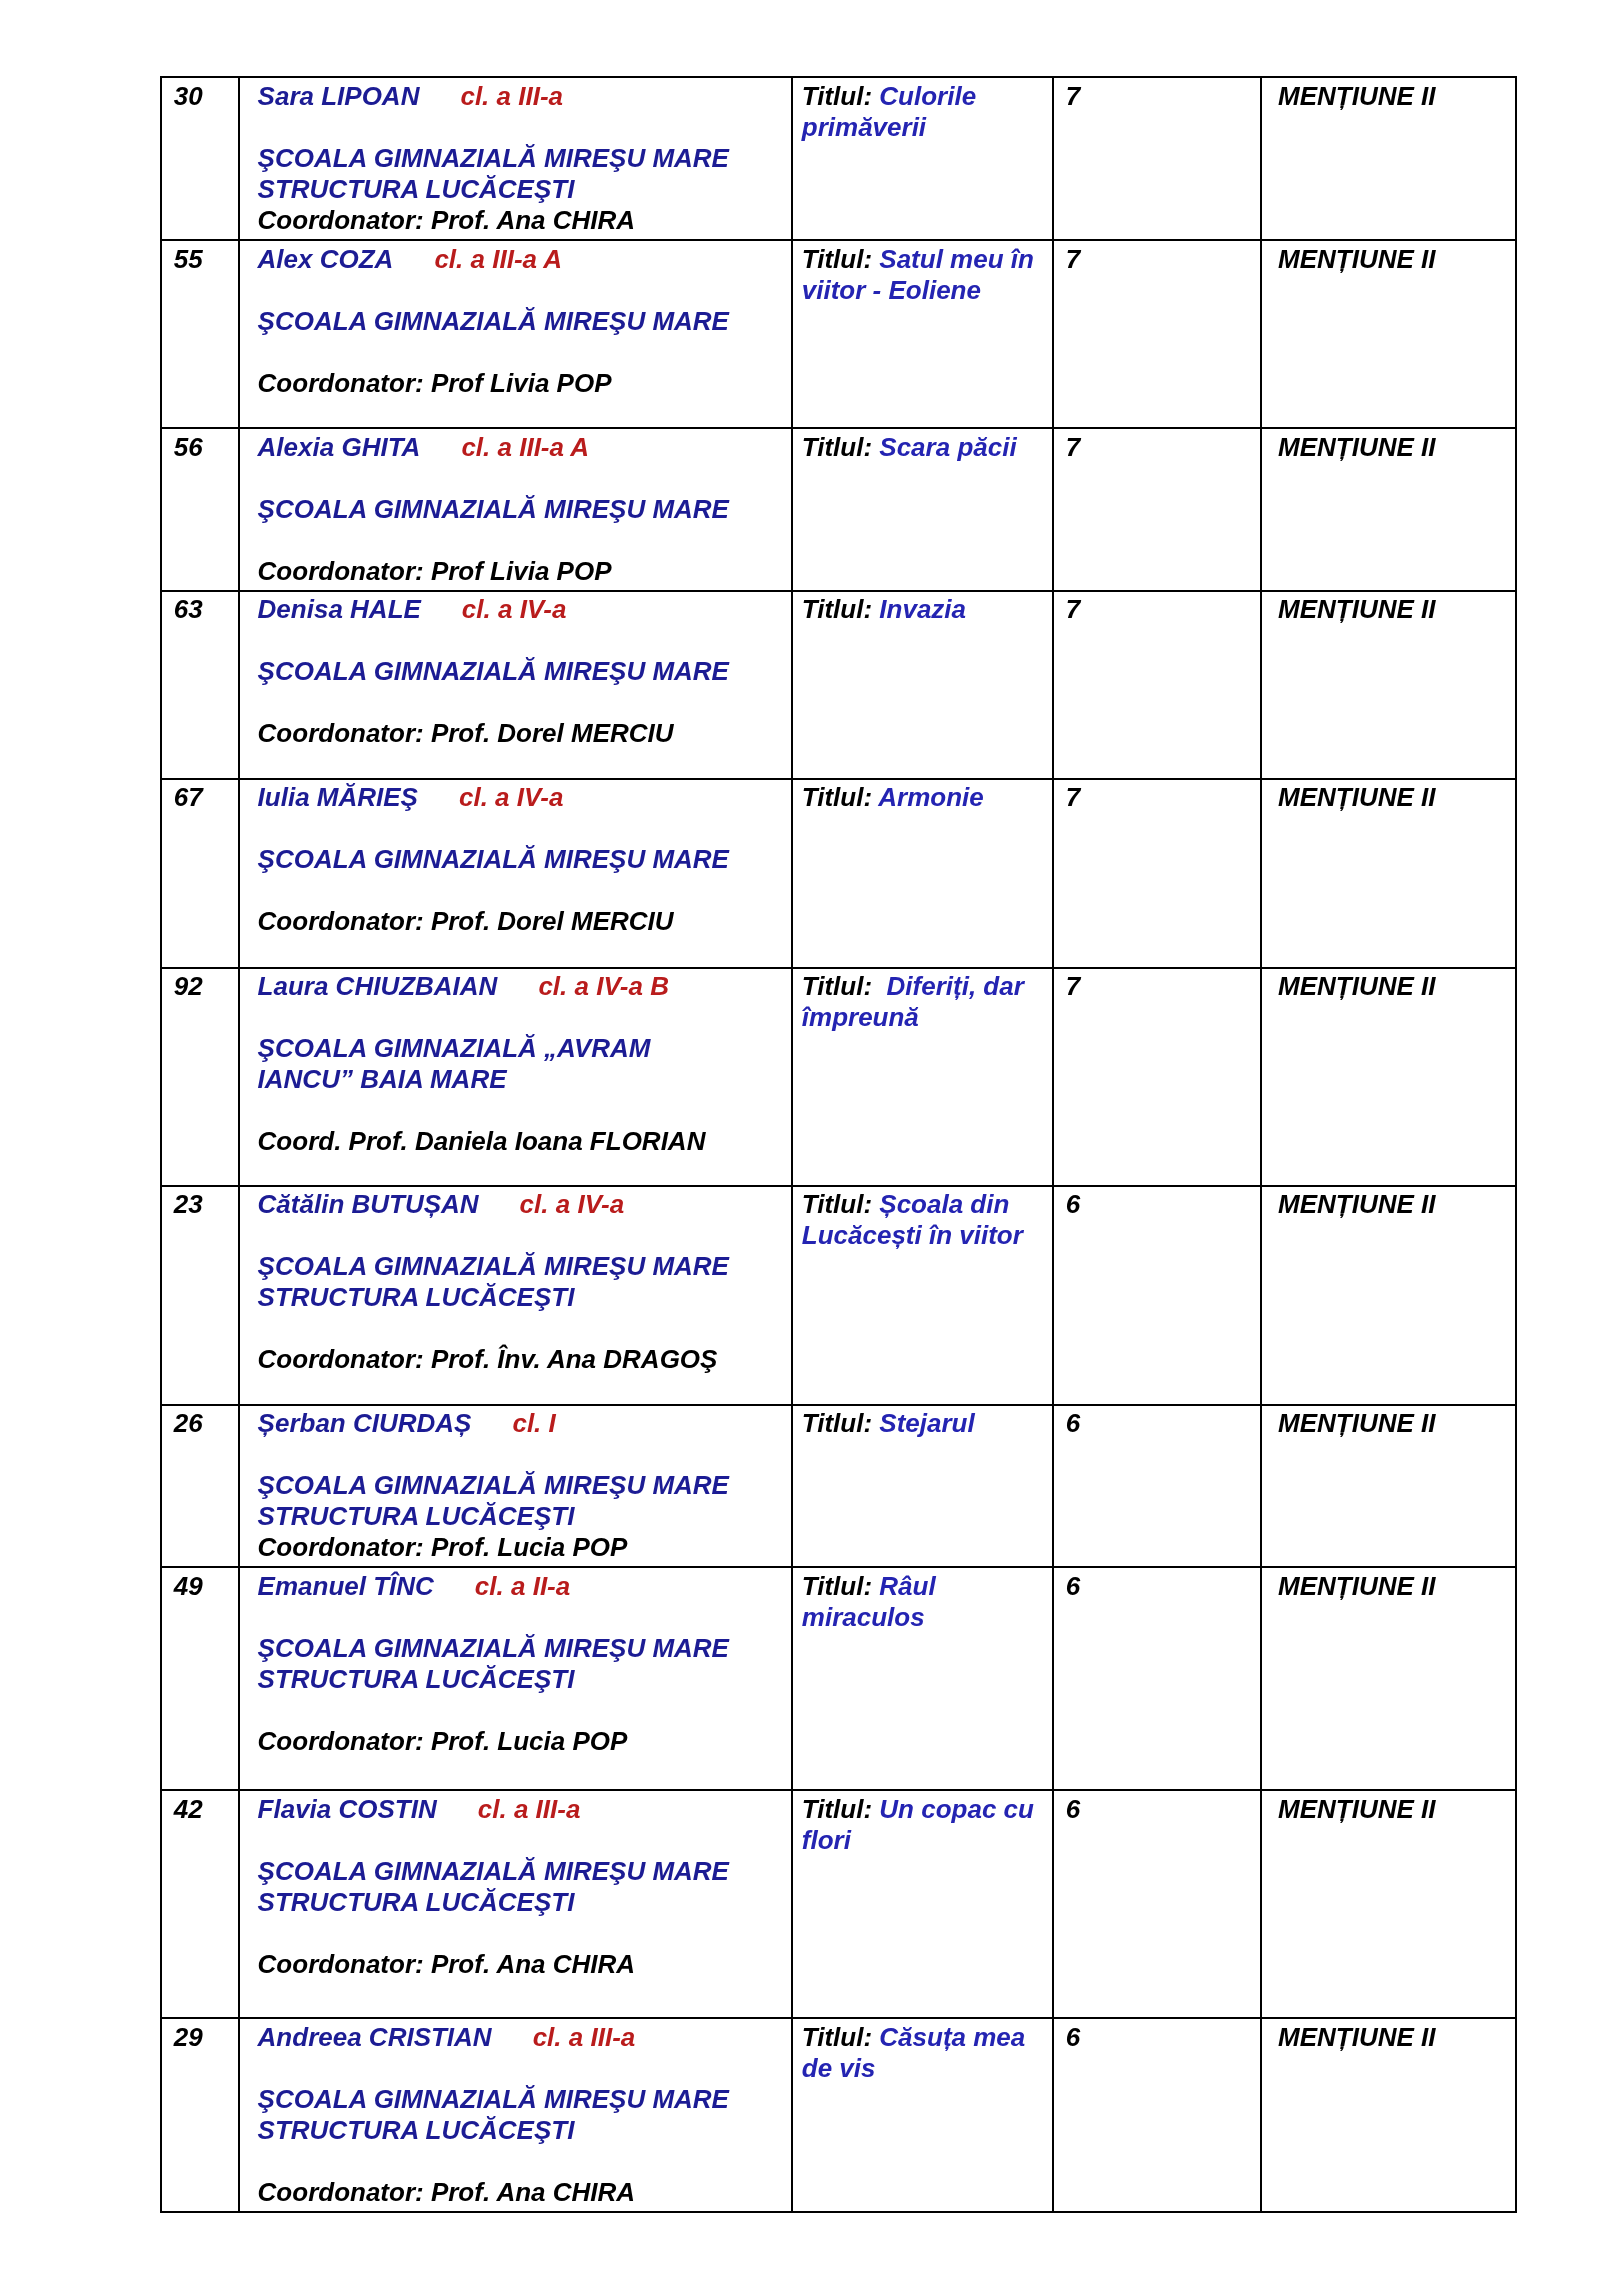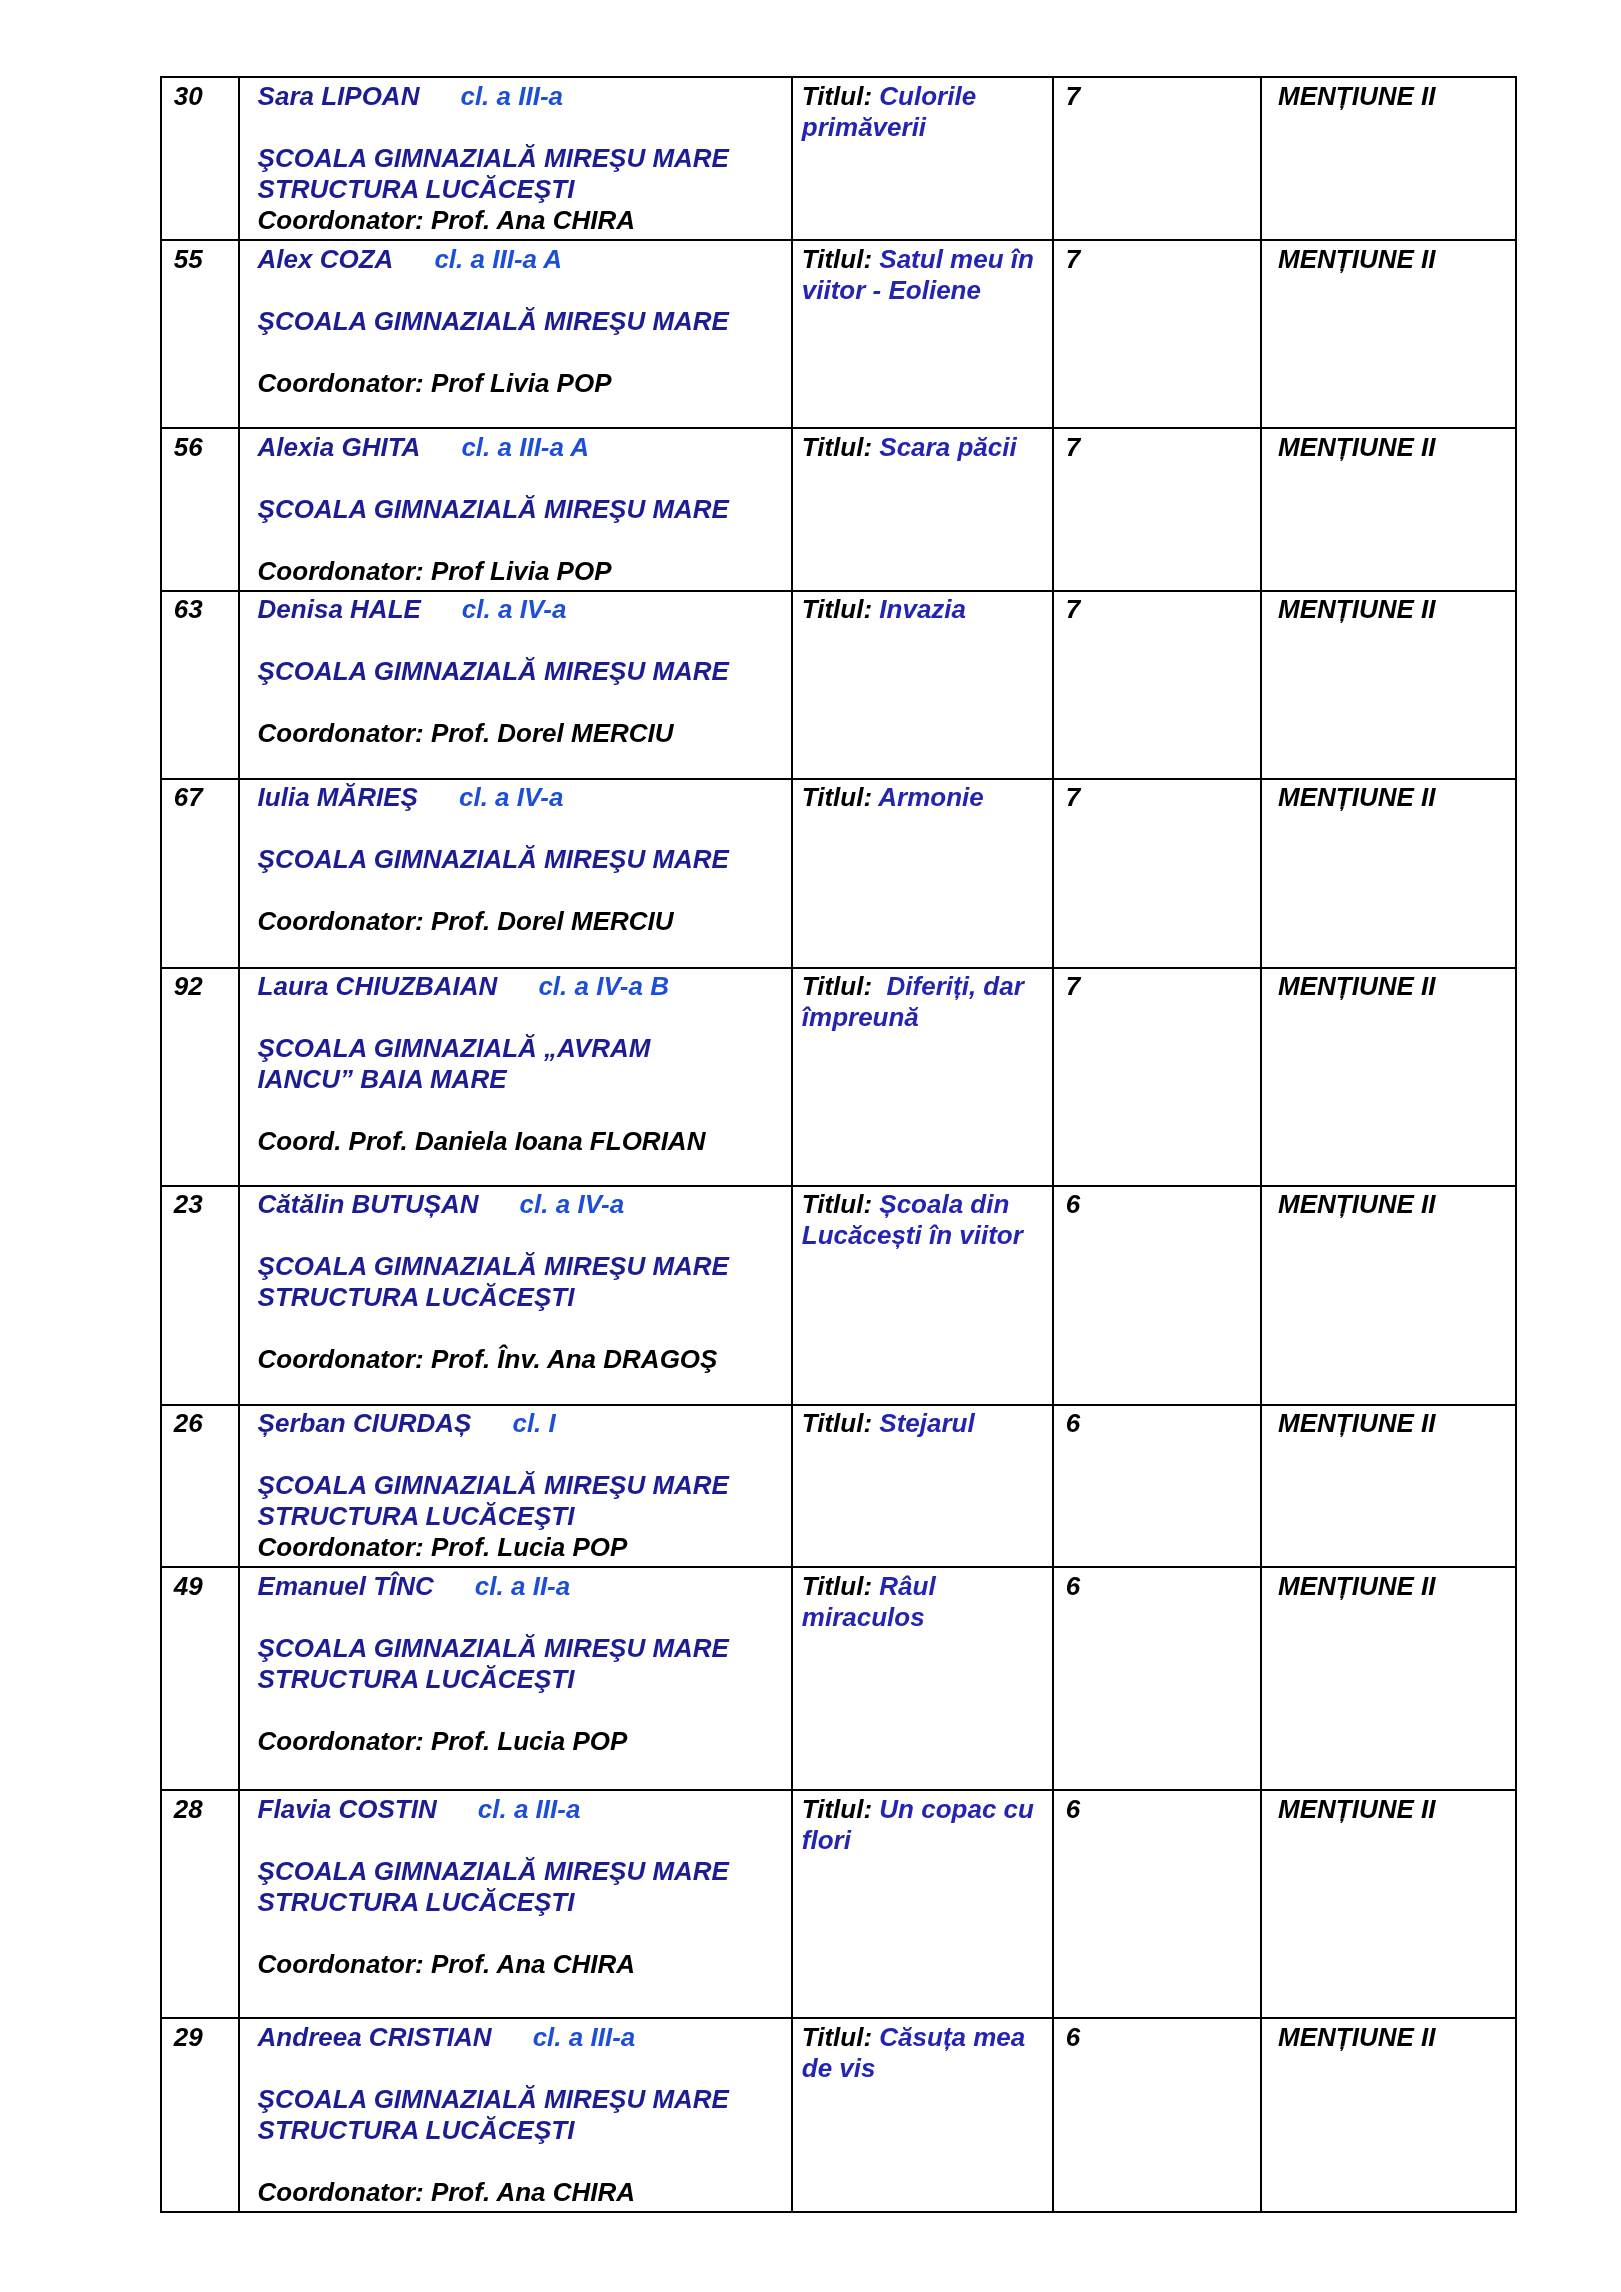--- a/index.html
+++ b/index.html
@@ -35,21 +35,21 @@
   }
   td.c-num{padding-left:11.8px;}
   td.c-name{padding-left:17.6px;padding-right:11.8px;}
   td.c-title{padding-left:8.8px;padding-right:5.9px;}
   td.c-score{padding-left:11.8px;}
   td.c-award{padding-left:16px;}
   .line{min-height:31px;white-space:normal;}
   .navy{color:var(--navy,#1c1c94);}
   .blue{color:var(--blue,#2323b0);}
   .black{color:#000;}
-  .klass{margin-left:41px;color:#1d4ed8;}
+  .klass{margin-left:41px;color:#b91c1c;}
 </style>
 </head>
 <body>
 
 <div class="page">
   <table class="results">
     <colgroup>
       <col class="c0">
         <col class="c1">
         <col class="c2">
@@ -244,21 +244,21 @@
           </td>
           <td class="c-score">
             <div class="line black">6</div>
           </td>
           <td class="c-award">
             <div class="line black">MENȚIUNE II</div>
           </td>
         </tr>
         <tr style="height: 228px;">
           <td class="c-num">
-            <div class="line black">28</div>
+            <div class="line black">42</div>
           </td>
           <td class="c-name">
             <div class="line"><span class="navy">Flavia COSTIN</span><span class="klass">cl. a III-a</span></div>
             <div class="line">&nbsp;</div>
             <div class="line navy">ŞCOALA GIMNAZIALĂ MIREŞU MARE</div>
             <div class="line navy">STRUCTURA LUCĂCEŞTI</div>
             <div class="line">&nbsp;</div>
             <div class="line black">Coordonator: Prof. Ana CHIRA</div>
           </td>
           <td class="c-title">

